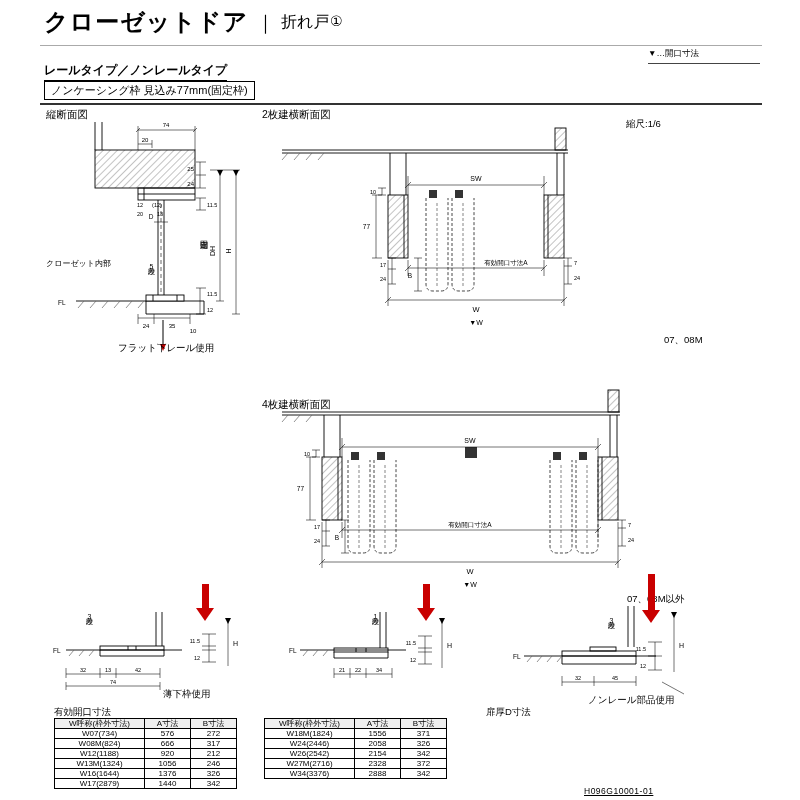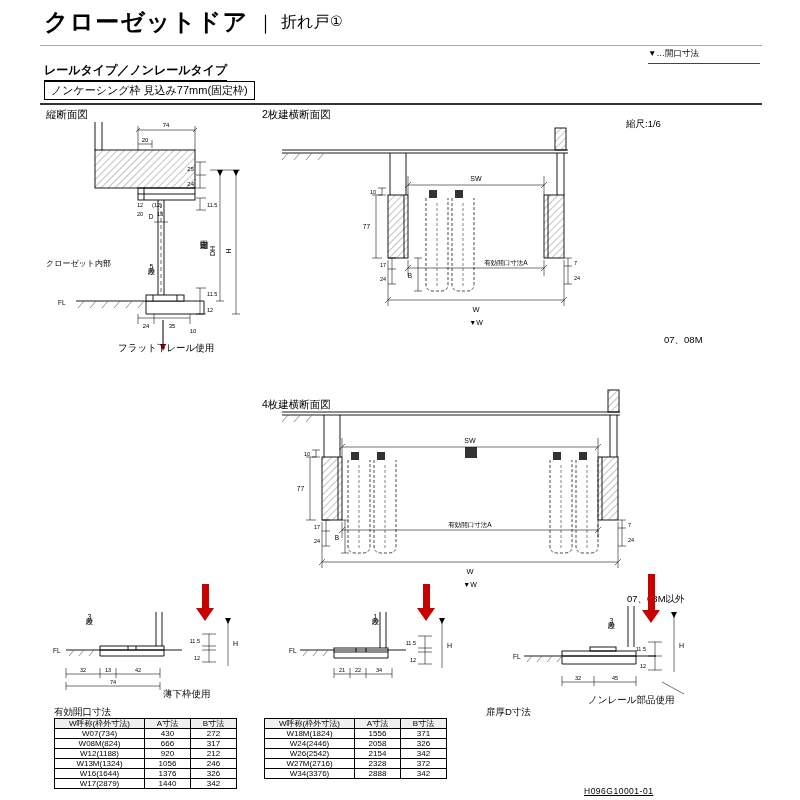--- a/index.html
+++ b/index.html
@@ -326,21 +326,21 @@
     <thead>
       <tr>
         <th>W呼称(枠外寸法)</th>
         <th>A寸法</th>
         <th>B寸法</th>
       </tr>
     </thead>
     <tbody>
         <tr>
           <td>W07(734)</td>
-          <td>430</td>
+          <td>576</td>
           <td>272</td>
         </tr>
         <tr>
           <td>W08M(824)</td>
           <td>666</td>
           <td>317</td>
         </tr>
         <tr>
           <td>W12(1188)</td>
           <td>920</td>

